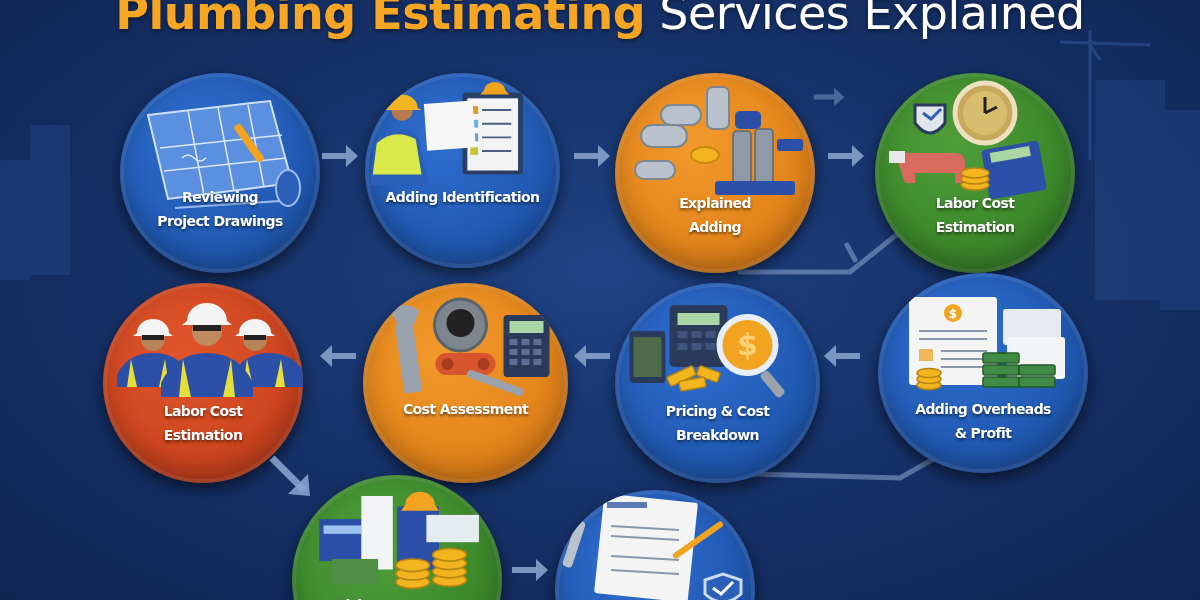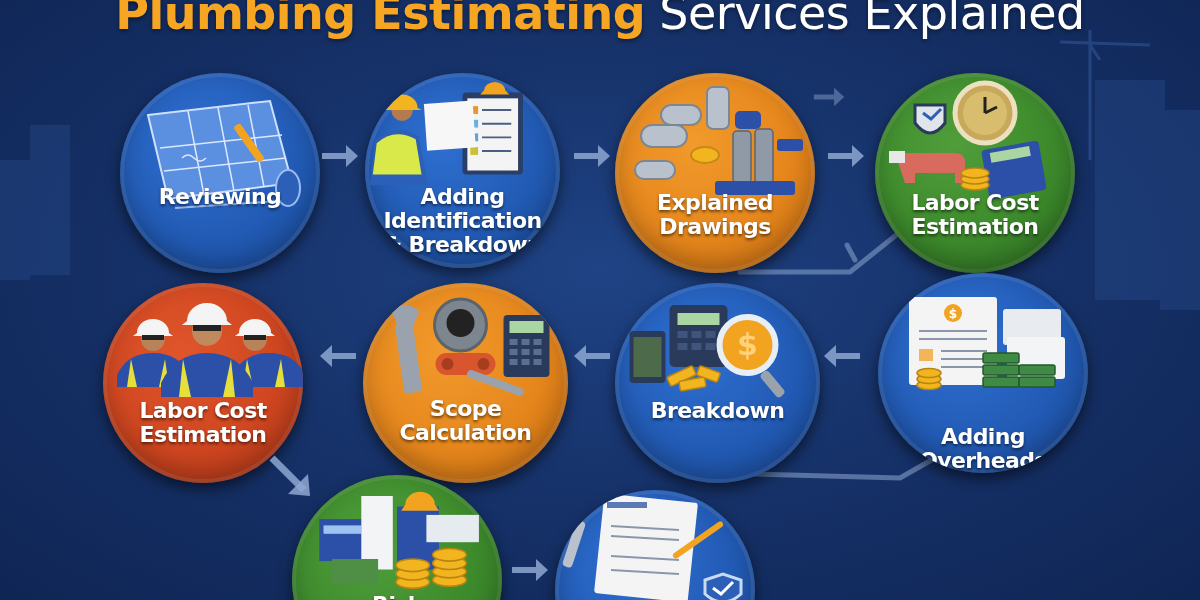--- a/index.html
+++ b/index.html
@@ -30,21 +30,21 @@
     }
     .step.blue   { background: radial-gradient(circle at 40% 35%, #2f6fd1 0%, #225bb5 55%, #1a4a98 100%); }
     .step.orange { background: radial-gradient(circle at 40% 35%, #f29a2c 0%, #e5861c 55%, #c96d12 100%); }
     .step.green  { background: radial-gradient(circle at 40% 35%, #4f9e3a 0%, #3d8a2c 55%, #2f7023 100%); }
     .step.red    { background: radial-gradient(circle at 40% 35%, #e0552a 0%, #cf4620 55%, #ad3617 100%); }
 
     .step .art { position: absolute; left: 0; top: 0; width: 100%; height: 100%; }
     .step .label {
       position: absolute; left: 6%; right: 6%;
       text-align: center; color: #ffffff;
-      font-weight: bold; font-size: 22px; line-height: 24px;
+      font-weight: bold; font-size: 14px; line-height: 24px;
       letter-spacing: -0.6px;
       text-shadow: 0 2px 3px rgba(0,0,0,0.55);
     }
 
     .arrow { position: absolute; }
     .connector { position: absolute; inset: 0; pointer-events: none; }
   </style>
 </head>
 <body>
 
@@ -90,20 +90,21 @@
         <line x1="98" y1="35" x2="114" y2="118"></line>
         <line x1="128" y1="32" x2="144" y2="114"></line>
       <path d="M62,85 q6,-6 12,0 q6,6 12,0"></path>
     </g>
     <rect x="125" y="48" width="8" height="44" rx="3" fill="#f2a31f" transform="rotate(-35 129 70)"></rect>
     <ellipse cx="168" cy="115" rx="12" ry="18" fill="#2c5fb8" stroke="#9cbcf0" stroke-width="2"></ellipse>
     <line x1="55" y1="135" x2="160" y2="128" stroke="#9cbcf0" stroke-width="2"></line>
   </svg>
   <div class="label" style="top:112px;">
     <div>Reviewing</div>
+    <div>Project Drawings</div>
   </div>
 </div>
 
 <div class="step blue" style="left:365px; top:73px; width:195px; height:195px;">
   <svg class="art" viewBox="0 0 200 200">
     <rect x="100" y="20" width="62" height="84" rx="4" fill="#2a3f66"></rect>
     <rect x="105" y="26" width="52" height="74" fill="#f4f4f4"></rect>
     <g stroke="#4a5f84" stroke-width="2">
         <line x1="120" y1="38" x2="150" y2="38"></line>
         <line x1="120" y1="52" x2="150" y2="52"></line>
@@ -116,21 +117,20 @@
       <rect x="108" y="76" width="8" height="8" fill="#c8c23a"></rect>
     <path d="M122,18 a10,8 0 0 1 22,0 l4,4 h-30 z" fill="#f2a31f"></path>
     <rect x="62" y="30" width="50" height="48" fill="#f7f7f7" transform="rotate(-4 87 54)"></rect>
     <path d="M10,70 q20,-20 45,-5 l10,50 l-60,0 z" fill="#2c5fb8"></path>
     <path d="M12,72 q18,-16 40,-4 l6,36 l-50,0 z" fill="#d9e94a"></path>
     <circle cx="38" cy="38" r="11" fill="#b57a4e"></circle>
     <path d="M22,36 a16,14 0 0 1 32,0 l4,2 h-40 z" fill="#f2b51f"></path>
   </svg>
   <div class="label" style="top:112px;">
     <div>Adding Identification</div>
-    <div>&amp; Breakdown</div>
   </div>
 </div>
 
 <div class="step orange" style="left:615px; top:73px; width:200px; height:200px;">
   <svg class="art" viewBox="0 0 200 200">
     <g fill="#b9c2cc" stroke="#7c8794" stroke-width="2">
       <rect x="92" y="14" width="22" height="42" rx="6"></rect>
       <rect x="46" y="32" width="40" height="20" rx="10"></rect>
       <rect x="26" y="52" width="46" height="22" rx="11"></rect>
       <rect x="20" y="88" width="40" height="18" rx="9"></rect>
@@ -139,21 +139,21 @@
     <g fill="#8f9aa6" stroke="#5b6470" stroke-width="1.5">
       <rect x="118" y="58" width="18" height="52" rx="4"></rect>
       <rect x="140" y="56" width="18" height="54" rx="4"></rect>
     </g>
     <rect x="100" y="108" width="80" height="14" rx="3" fill="#2c4fa8"></rect>
     <ellipse cx="90" cy="82" rx="14" ry="8" fill="#f2b51f" stroke="#c58a12" stroke-width="2"></ellipse>
     <rect x="162" y="66" width="26" height="12" rx="3" fill="#2c4fa8"></rect>
   </svg>
   <div class="label" style="top:118px;">
     <div>Explained</div>
-    <div>Drawings</div>
+    <div>Adding</div>
   </div>
 </div>
 
 <div class="step green" style="left:875px; top:73px; width:200px; height:200px;">
   <svg class="art" viewBox="0 0 200 200">
     <circle cx="110" cy="40" r="30" fill="#c8a85a" stroke="#ece0c0" stroke-width="5"></circle>
     <circle cx="110" cy="40" r="22" fill="#d9bd6e"></circle>
     <line x1="110" y1="40" x2="110" y2="24" stroke="#222" stroke-width="3"></line>
       <line x1="110" y1="40" x2="122" y2="34" stroke="#222" stroke-width="3"></line>
     <path d="M40,32 h30 v18 q-15,20 -30,0 z" fill="#dfe5ea" stroke="#2a3a5a" stroke-width="3"></path>
@@ -222,21 +222,21 @@
         <rect x="144" y="66" width="8" height="6"></rect>
         <rect x="156" y="66" width="8" height="6"></rect>
         <rect x="168" y="66" width="8" height="6"></rect>
         <rect x="144" y="76" width="8" height="6"></rect>
         <rect x="156" y="76" width="8" height="6"></rect>
         <rect x="168" y="76" width="8" height="6"></rect>
       </g>
     <rect x="100" y="96" width="60" height="8" rx="4" fill="#9aa3ad" transform="rotate(20 130 100)"></rect>
   </svg>
   <div class="label" style="top:114px;">
-    <div>Scope Calculation</div>
+    <div>Cost Assessment</div>
   </div>
 </div>
 
 <div class="step blue" style="left:615px; top:283px; width:205px; height:200px;">
   <svg class="art" viewBox="0 0 200 200">
     <rect x="12" y="48" width="36" height="52" rx="4" fill="#2a3a5a"></rect>
     <rect x="16" y="54" width="28" height="40" fill="#4d6a4a"></rect>
     <rect x="52" y="22" width="58" height="62" rx="5" fill="#2a3a5a"></rect>
     <rect x="60" y="30" width="42" height="12" fill="#a9d6a2"></rect>
     <g fill="#3f557d">
@@ -250,20 +250,21 @@
     <circle cx="130" cy="62" r="28" fill="#f2a31f" stroke="#e8eef6" stroke-width="6"></circle>
     <text x="130" y="72" text-anchor="middle" font-size="30" font-weight="bold" fill="#ffd27a" font-family="DejaVu Sans, sans-serif">$</text>
     <rect x="150" y="86" width="10" height="30" rx="4" fill="#9aa3ad" transform="rotate(-40 155 101)"></rect>
     <g fill="#f2b51f" stroke="#b98511" stroke-width="1.5">
         <rect x="50" y="88" width="28" height="10" rx="2" transform="rotate(-25 64 93)"></rect>
         <rect x="62" y="96" width="26" height="10" rx="2" transform="rotate(-10 75 101)"></rect>
         <rect x="80" y="86" width="22" height="10" rx="2" transform="rotate(20 91 91)"></rect>
       </g>
   </svg>
   <div class="label" style="top:116px;">
+    <div>Pricing &amp; Cost</div>
     <div>Breakdown</div>
   </div>
 </div>
 
 <div class="step blue" style="left:878px; top:273px; width:210px; height:200px;">
   <svg class="art" viewBox="0 0 200 200">
     <rect x="26" y="24" width="88" height="88" rx="3" fill="#f4f4f4"></rect>
     <circle cx="70" cy="40" r="9" fill="#f2a31f"></circle>
     <text x="70" y="45" text-anchor="middle" font-size="12" font-weight="bold" fill="#fff" font-family="DejaVu Sans, sans-serif">$</text>
     <g stroke="#8a97ab" stroke-width="2">
@@ -282,21 +283,21 @@
         <ellipse cx="46" cy="100" rx="12" ry="4.5"></ellipse>
       </g>
     <g fill="#3f8a45" stroke="#235a28" stroke-width="1.5">
         <rect x="100" y="80" width="36" height="10" rx="2"></rect>
         <rect x="100" y="92" width="36" height="10" rx="2"></rect>
         <rect x="100" y="104" width="36" height="10" rx="2"></rect>
         <rect x="136" y="92" width="36" height="10" rx="2"></rect>
         <rect x="136" y="104" width="36" height="10" rx="2"></rect>
       </g>
   </svg>
-  <div class="label" style="top:124px;margin-top:28px;">
+  <div class="label" style="top:124px;">
     <div>Adding Overheads</div>
     <div>&amp; Profit</div>
   </div>
 </div>
 
 <div class="step green" style="left:292px; top:475px; width:210px; height:210px;">
   <svg class="art" viewBox="0 0 200 200">
     <rect x="26" y="42" width="44" height="40" fill="#2c4fa8"></rect>
     <rect x="30" y="48" width="36" height="8" fill="#9fc3f0"></rect>
     <rect x="66" y="20" width="30" height="70" fill="#f2f4f6"></rect>

